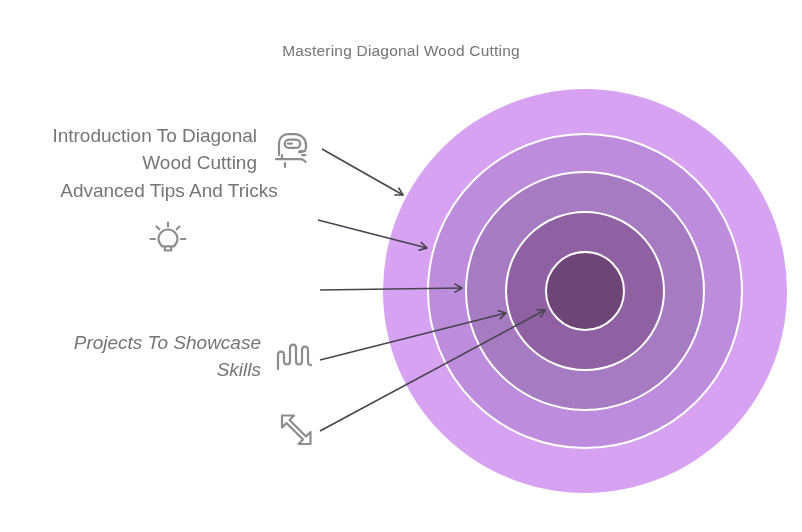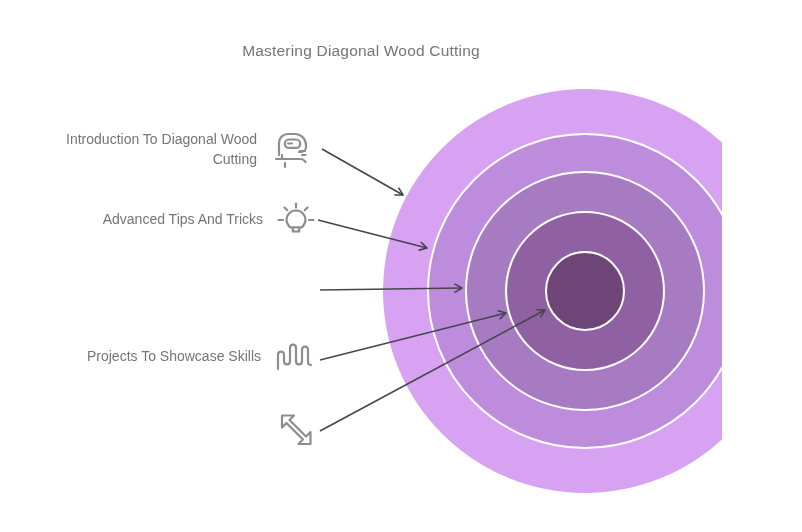--- a/index.html
+++ b/index.html
@@ -1,20 +1,20 @@
 <!DOCTYPE html>
 <html style="--background: #ffffff; --text: #757575; --icon: #8d8d8d; --arrow: #45454d; --ring-border: #ffffff;"><head>
 <meta charset="utf-8">
 <style>
   :root{
     --text:#757575; --icon:#8d8d8d; --arrow:#45454d; --ring-border:#ffffff; --bg:#ffffff;
   }
   html,body{margin:0;padding:0;background:var(--bg);}
   .stage{
-    position:relative; width:722px; height:532px; overflow:hidden; background:var(--bg);
+    position:relative; width:802px; height:532px; overflow:hidden; background:var(--bg);
     font-family:"Liberation Sans", sans-serif;
   }
   .title{
     position:absolute; top:42px; left:0; width:100%; text-align:center;
     font-size:15.5px; font-weight:400; color:var(--text); letter-spacing:.2px;
   }
   
   .ring{
     position:absolute; border-radius:50%; box-sizing:border-box;
   }
@@ -26,25 +26,25 @@
   .ring.r5{ left:545px; top:251px; width:80px;  height:80px;  }
   
   .connectors{ position:absolute; left:0; top:0; pointer-events:none; }
   .connectors line{ stroke:var(--arrow); stroke-width:1.6; }
   
   .row{
     position:absolute; left:18px; width:302px; transform:translateY(-50%);
     display:flex; justify-content:flex-end; align-items:center; gap:11px;
   }
   .row .label{
-    text-align:right; font-size:14px; line-height:1.42; color:var(--text); max-width:236px;
+    text-align:right; font-size:19px; line-height:1.42; color:var(--text); max-width:236px;
   }
   .row .icon{ flex:0 0 auto; display:flex; }
   .row .icon svg{ stroke:var(--icon); fill:none; stroke-width:2.2; stroke-linecap:round; stroke-linejoin:round; }
-  .row1{ top:150px; } .row2{ top:220px; } .row3{ top:291px; } .row4{ top:357px; } .row5{ top:430px; }
+  .row1{ top:150px; } .row2{ top:220px;flex-direction:column; } .row3{ top:291px; } .row4{ top:357px;font-style:italic; } .row5{ top:430px; }
 </style>
 </head>
 <body>
 
 <div class="stage">
 
   <div class="title">Mastering Diagonal Wood Cutting</div>
 
   <div>
     <div class="ring r1" style="background: rgb(215, 162, 242);"></div>

